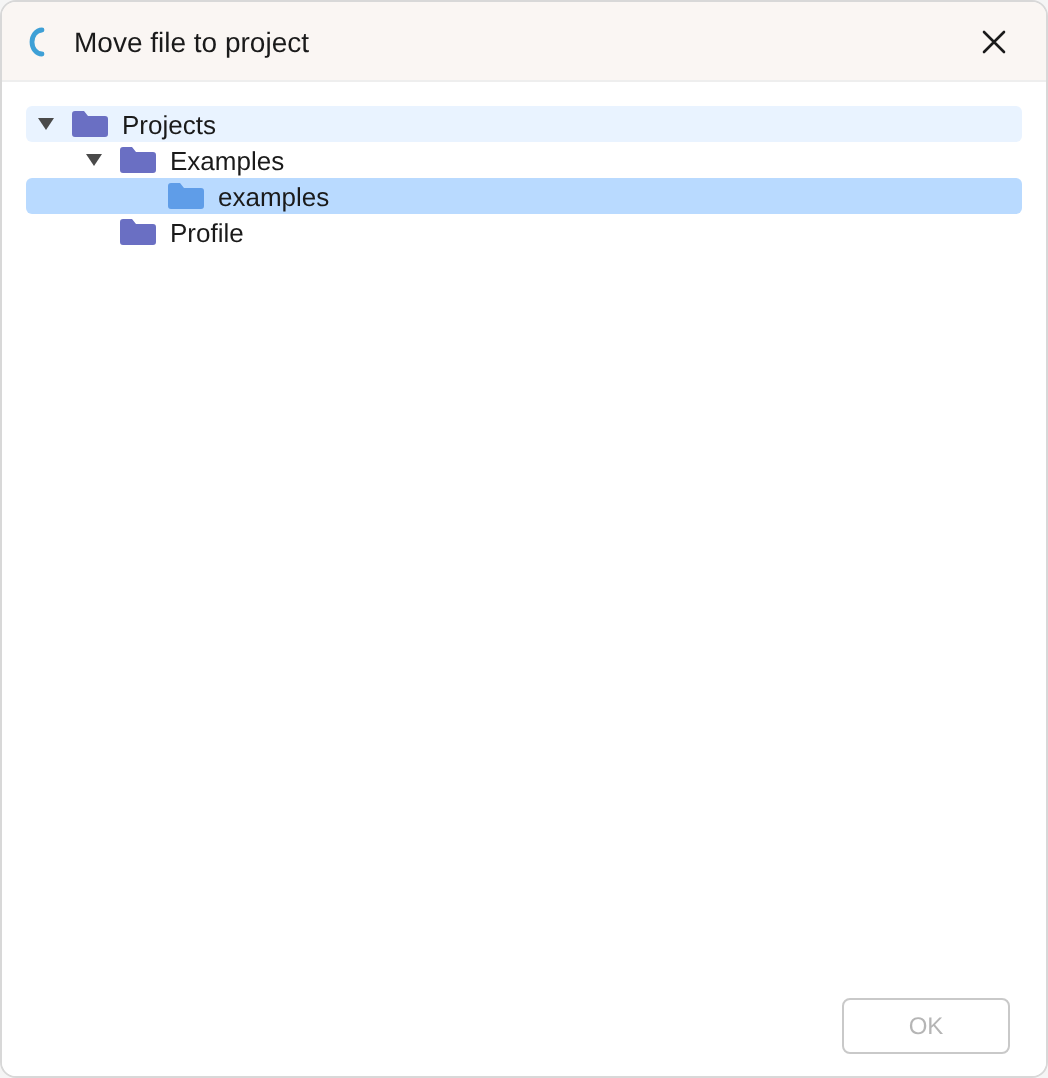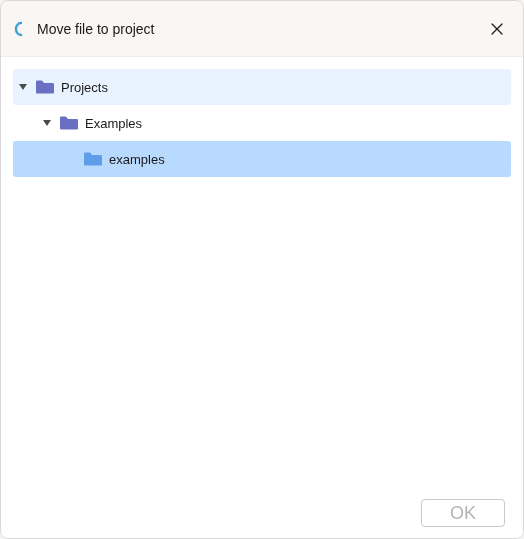--- a/index.html
+++ b/index.html
@@ -19,21 +19,21 @@
       width: 524px;
       height: 539px;
       background: #ffffff;
       border: 1px solid #d8d8d8;
       border-radius: 8px;
       display: flex;
       flex-direction: column;
       overflow: hidden;
     }
     .titlebar {
-      height: 56px;
+      height: 40px;
       background: #faf6f3;
       display: flex;
       align-items: center;
       padding: 0 10px 0 12px;
       border-bottom: 1px solid #eee;
     }
     .app-icon {
       width: 16px;
       height: 16px;
       margin-right: 8px;
@@ -57,21 +57,21 @@
     }
     .tree-area {
       flex: 1;
       padding: 12px 12px 0 12px;
       overflow: auto;
       background: #fff;
     }
     .tree-row {
       display: flex;
       align-items: center;
-      height: 36px;
+      height: 18px;
       border-radius: 3px;
       cursor: pointer;
       padding-right: 19px;
     }
     .tree-row.root-highlight {
       background: #e9f3ff;
     }
     .tree-row.selected {
       background: #b9daff;
     }
@@ -115,21 +115,21 @@
       gap: 10px;
       padding: 0 18px;
       background: #fff;
     }
     .btn {
       min-width: 84px;
       height: 28px;
       border: 1px solid #c9c9c9;
       border-radius: 4px;
       background: #ffffff;
-      font-size: 18px;
+      font-size: 12px;
       cursor: pointer;
       color: #222;
       display: flex;
       align-items: center;
       justify-content: center;
     }
     .btn.disabled {
       color: #b5b5b5;
       cursor: default;
     }
@@ -190,20 +190,30 @@
       <span class="expander-spacer"></span>
       <span class="folder-icon">
         <svg viewBox="0 0 20 16" width="20" height="16">
           <path d="M1 3 C1 2 1.5 1.5 2.5 1.5 L7 1.5 L9 4 L17.5 4 C18.5 4 19 4.5 19 5.5 L19 13 C19 14 18.5 14.5 17.5 14.5 L2.5 14.5 C1.5 14.5 1 14 1 13 Z" fill="#5f9de8"></path>
         </svg>
       </span>
       <span class="node-label">examples</span>
     </div>
 
 
+    <div class="tree-row">
+      <span class="indent" style="width:26px"></span>
+      <span class="expander-spacer"></span>
+      <span class="folder-icon">
+        <svg viewBox="0 0 20 16" width="20" height="16">
+          <path d="M1 3 C1 2 1.5 1.5 2.5 1.5 L7 1.5 L9 4 L17.5 4 C18.5 4 19 4.5 19 5.5 L19 13 C19 14 18.5 14.5 17.5 14.5 L2.5 14.5 C1.5 14.5 1 14 1 13 Z" fill="#6a6fc3"></path>
+        </svg>
+      </span>
+      <span class="node-label">Profile</span>
+    </div>
 
   </div>
 
   <div class="footer">
     <div class="btn disabled">
       <span>OK</span>
     </div>
   </div>
 
 </div>

